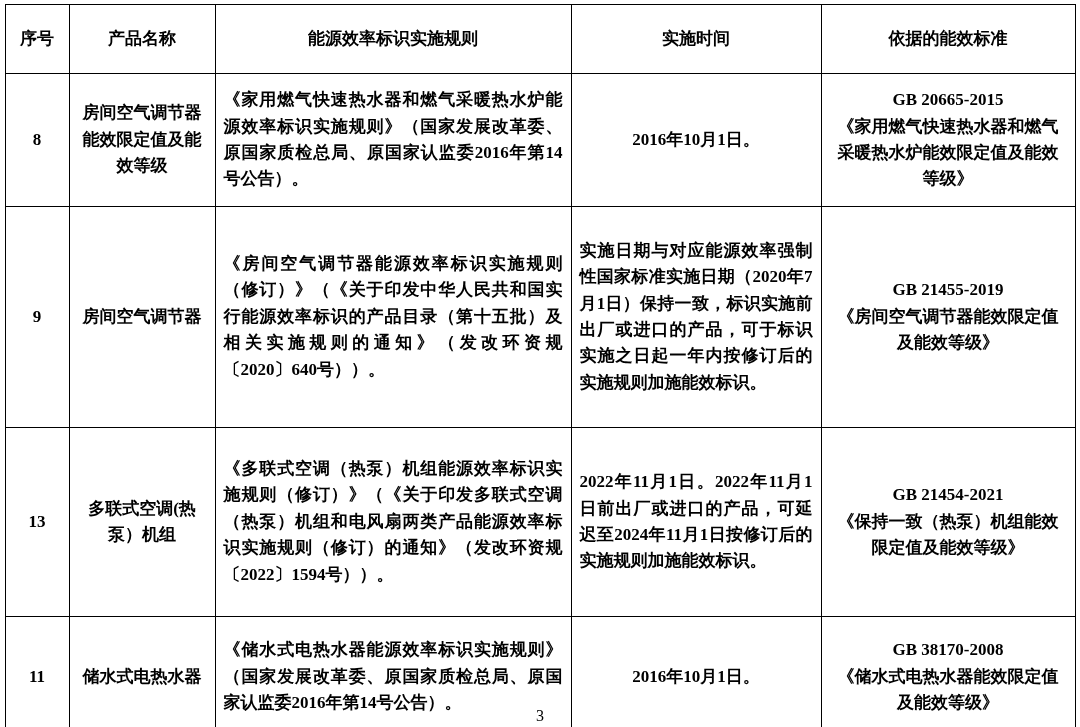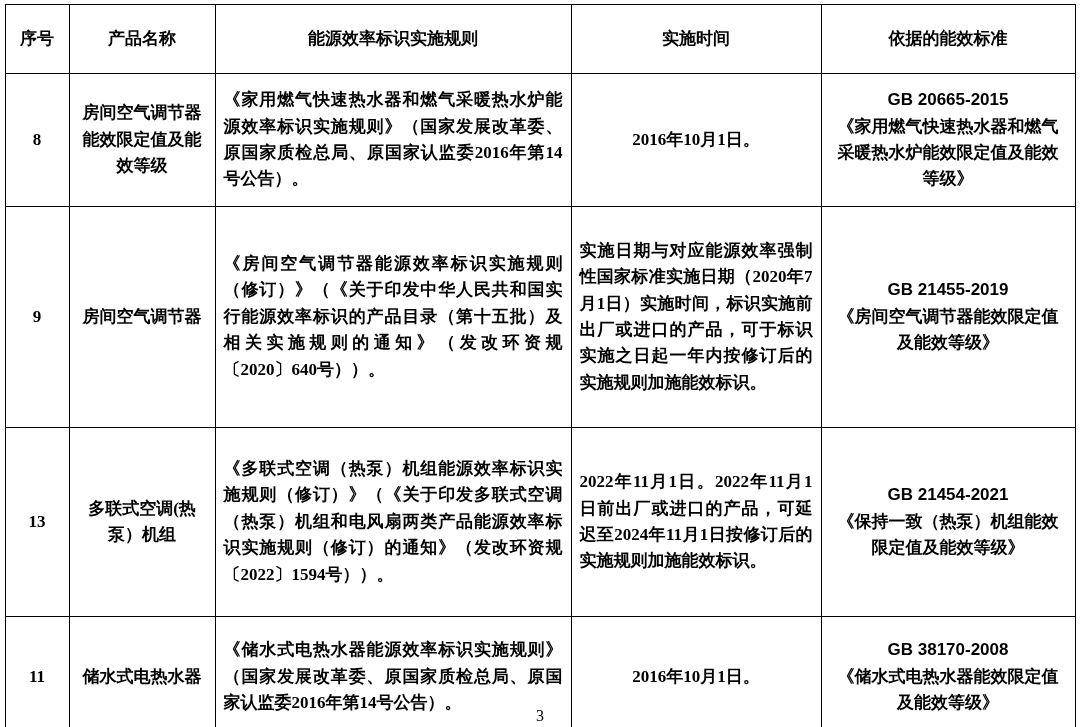--- a/index.html
+++ b/index.html
@@ -64,21 +64,21 @@
   }
   td.c-time.center {
     text-align: left;
     text-align-last: center;
   }
   td.c-std {
     text-align: center;
   }
   .std-code {
     display: block;
-    font-family: Liberation Sans, sans-serif;
+    font-family: Liberation Serif, serif;
     font-weight: bold;
   }
   .std-name {
     display: block;
   }
   .page-number {
     position: absolute;
     left: 0;
     right: 0;
     bottom: 6px;
@@ -121,21 +121,21 @@
         <td class="c-time center">2016年10月1日。</td>
         <td class="c-std">
           <span class="std-code">GB 20665-2015</span>
           <span class="std-name">《家用燃气快速热水器和燃气采暖热水炉能效限定值及能效等级》</span>
         </td>
       </tr>
       <tr class="r9">
         <td class="c-no">9</td>
         <td class="c-name">房间空气调节器</td>
         <td class="c-rule">《房间空气调节器能源效率标识实施规则（修订）》（《关于印发中华人民共和国实行能源效率标识的产品目录（第十五批）及相关实施规则的通知》（发改环资规〔2020〕640号））。</td>
-        <td class="c-time">实施日期与对应能源效率强制性国家标准实施日期（2020年7月1日）实施时间，标识实施前出厂或进口的产品，可于标识实施之日起一年内按修订后的实施规则加施能效标识。</td>
+        <td class="c-time">实施日期与对应能源效率强制性国家标准实施日期（2020年7月1日）保持一致，标识实施前出厂或进口的产品，可于标识实施之日起一年内按修订后的实施规则加施能效标识。</td>
         <td class="c-std">
           <span class="std-code">GB 21455-2019</span>
           <span class="std-name">《房间空气调节器能效限定值及能效等级》</span>
         </td>
       </tr>
       <tr class="r10">
         <td class="c-no">13</td>
         <td class="c-name">多联式空调(热泵）机组</td>
         <td class="c-rule">《多联式空调（热泵）机组能源效率标识实施规则（修订）》（《关于印发多联式空调（热泵）机组和电风扇两类产品能源效率标识实施规则（修订）的通知》（发改环资规〔2022〕1594号））。</td>
         <td class="c-time">2022年11月1日。2022年11月1日前出厂或进口的产品，可延迟至2024年11月1日按修订后的实施规则加施能效标识。</td>

